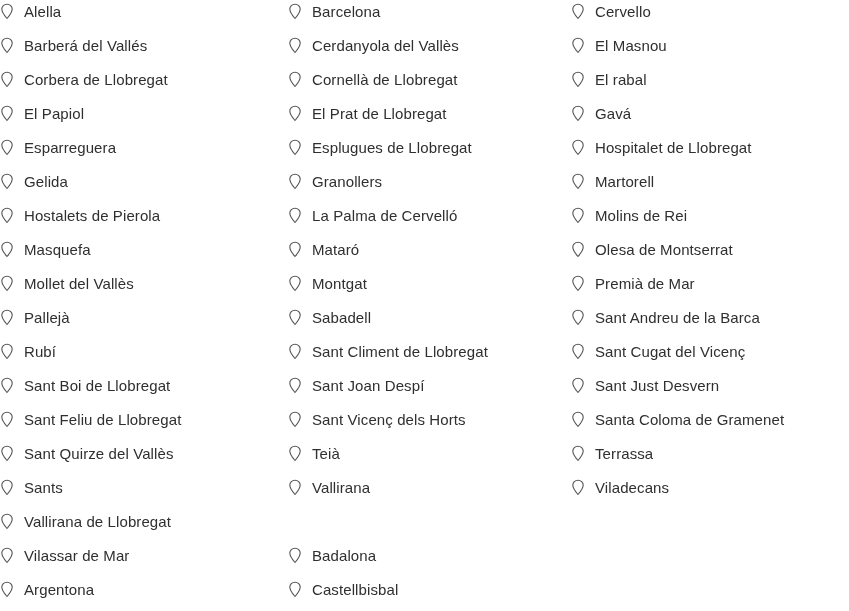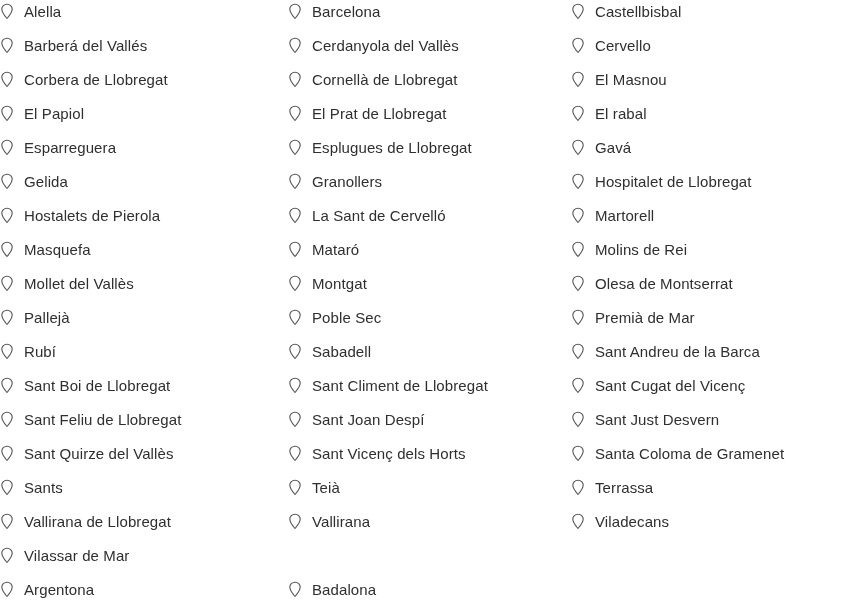--- a/index.html
+++ b/index.html
@@ -245,45 +245,37 @@
         </svg>
       </span>
       <span class="location-label">Granollers</span>
     </div>
     <div class="location-item">
       <span class="pin-icon">
         <svg width="14" height="17" viewBox="0 0 14 17" xmlns="http://www.w3.org/2000/svg">
           <path d="M7 1.2C4.1 1.2 1.8 3.4 1.8 6.1c0 3.5 4.2 8.3 5.2 9.4 1-1.1 5.2-5.9 5.2-9.4 0-2.7-2.3-4.9-5.2-4.9z" fill="none" stroke="#555555" stroke-width="1.1"></path>
         </svg>
       </span>
-      <span class="location-label">La Sant de Cervelló</span>
+      <span class="location-label">La Palma de Cervelló</span>
     </div>
     <div class="location-item">
       <span class="pin-icon">
         <svg width="14" height="17" viewBox="0 0 14 17" xmlns="http://www.w3.org/2000/svg">
           <path d="M7 1.2C4.1 1.2 1.8 3.4 1.8 6.1c0 3.5 4.2 8.3 5.2 9.4 1-1.1 5.2-5.9 5.2-9.4 0-2.7-2.3-4.9-5.2-4.9z" fill="none" stroke="#555555" stroke-width="1.1"></path>
         </svg>
       </span>
       <span class="location-label">Mataró</span>
     </div>
     <div class="location-item">
       <span class="pin-icon">
         <svg width="14" height="17" viewBox="0 0 14 17" xmlns="http://www.w3.org/2000/svg">
           <path d="M7 1.2C4.1 1.2 1.8 3.4 1.8 6.1c0 3.5 4.2 8.3 5.2 9.4 1-1.1 5.2-5.9 5.2-9.4 0-2.7-2.3-4.9-5.2-4.9z" fill="none" stroke="#555555" stroke-width="1.1"></path>
         </svg>
       </span>
       <span class="location-label">Montgat</span>
-    </div>
-    <div class="location-item">
-      <span class="pin-icon">
-        <svg width="14" height="17" viewBox="0 0 14 17" xmlns="http://www.w3.org/2000/svg">
-          <path d="M7 1.2C4.1 1.2 1.8 3.4 1.8 6.1c0 3.5 4.2 8.3 5.2 9.4 1-1.1 5.2-5.9 5.2-9.4 0-2.7-2.3-4.9-5.2-4.9z" fill="none" stroke="#555555" stroke-width="1.1"></path>
-        </svg>
-      </span>
-      <span class="location-label">Poble Sec</span>
     </div>
     <div class="location-item">
       <span class="pin-icon">
         <svg width="14" height="17" viewBox="0 0 14 17" xmlns="http://www.w3.org/2000/svg">
           <path d="M7 1.2C4.1 1.2 1.8 3.4 1.8 6.1c0 3.5 4.2 8.3 5.2 9.4 1-1.1 5.2-5.9 5.2-9.4 0-2.7-2.3-4.9-5.2-4.9z" fill="none" stroke="#555555" stroke-width="1.1"></path>
         </svg>
       </span>
       <span class="location-label">Sabadell</span>
     </div>
     <div class="location-item">

